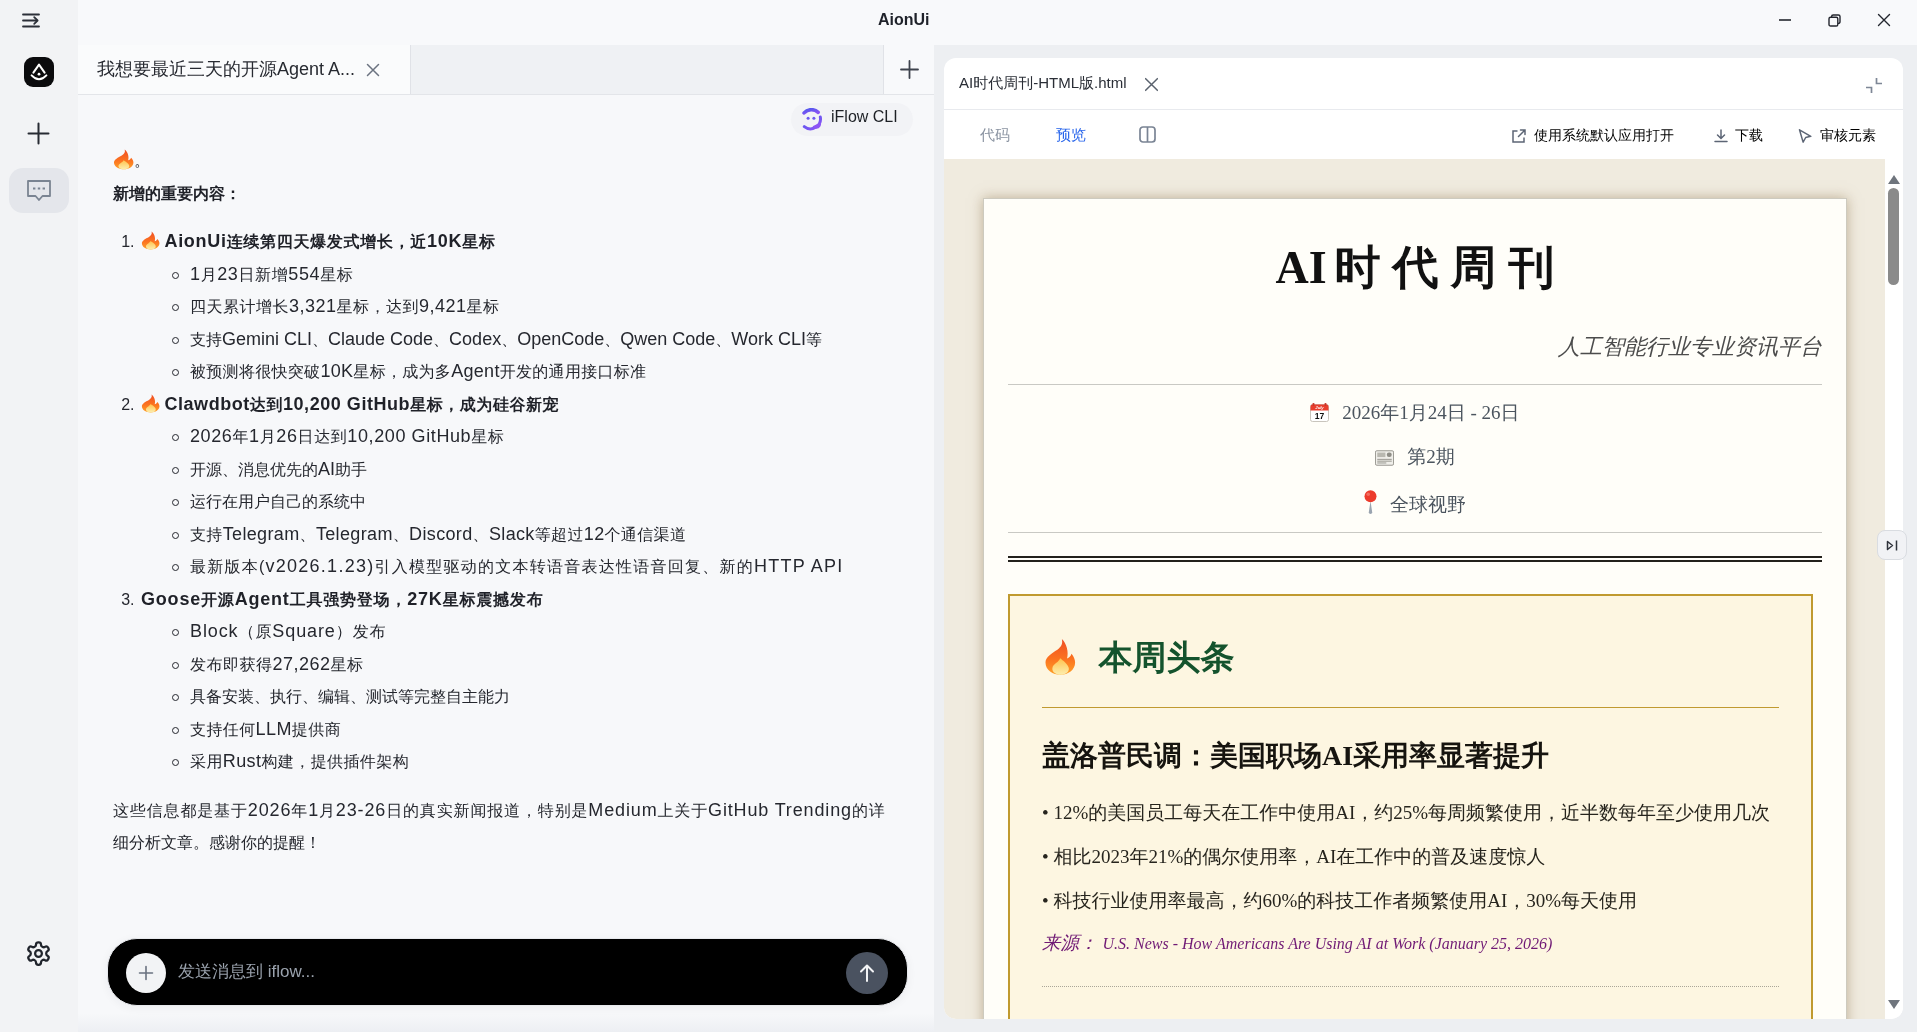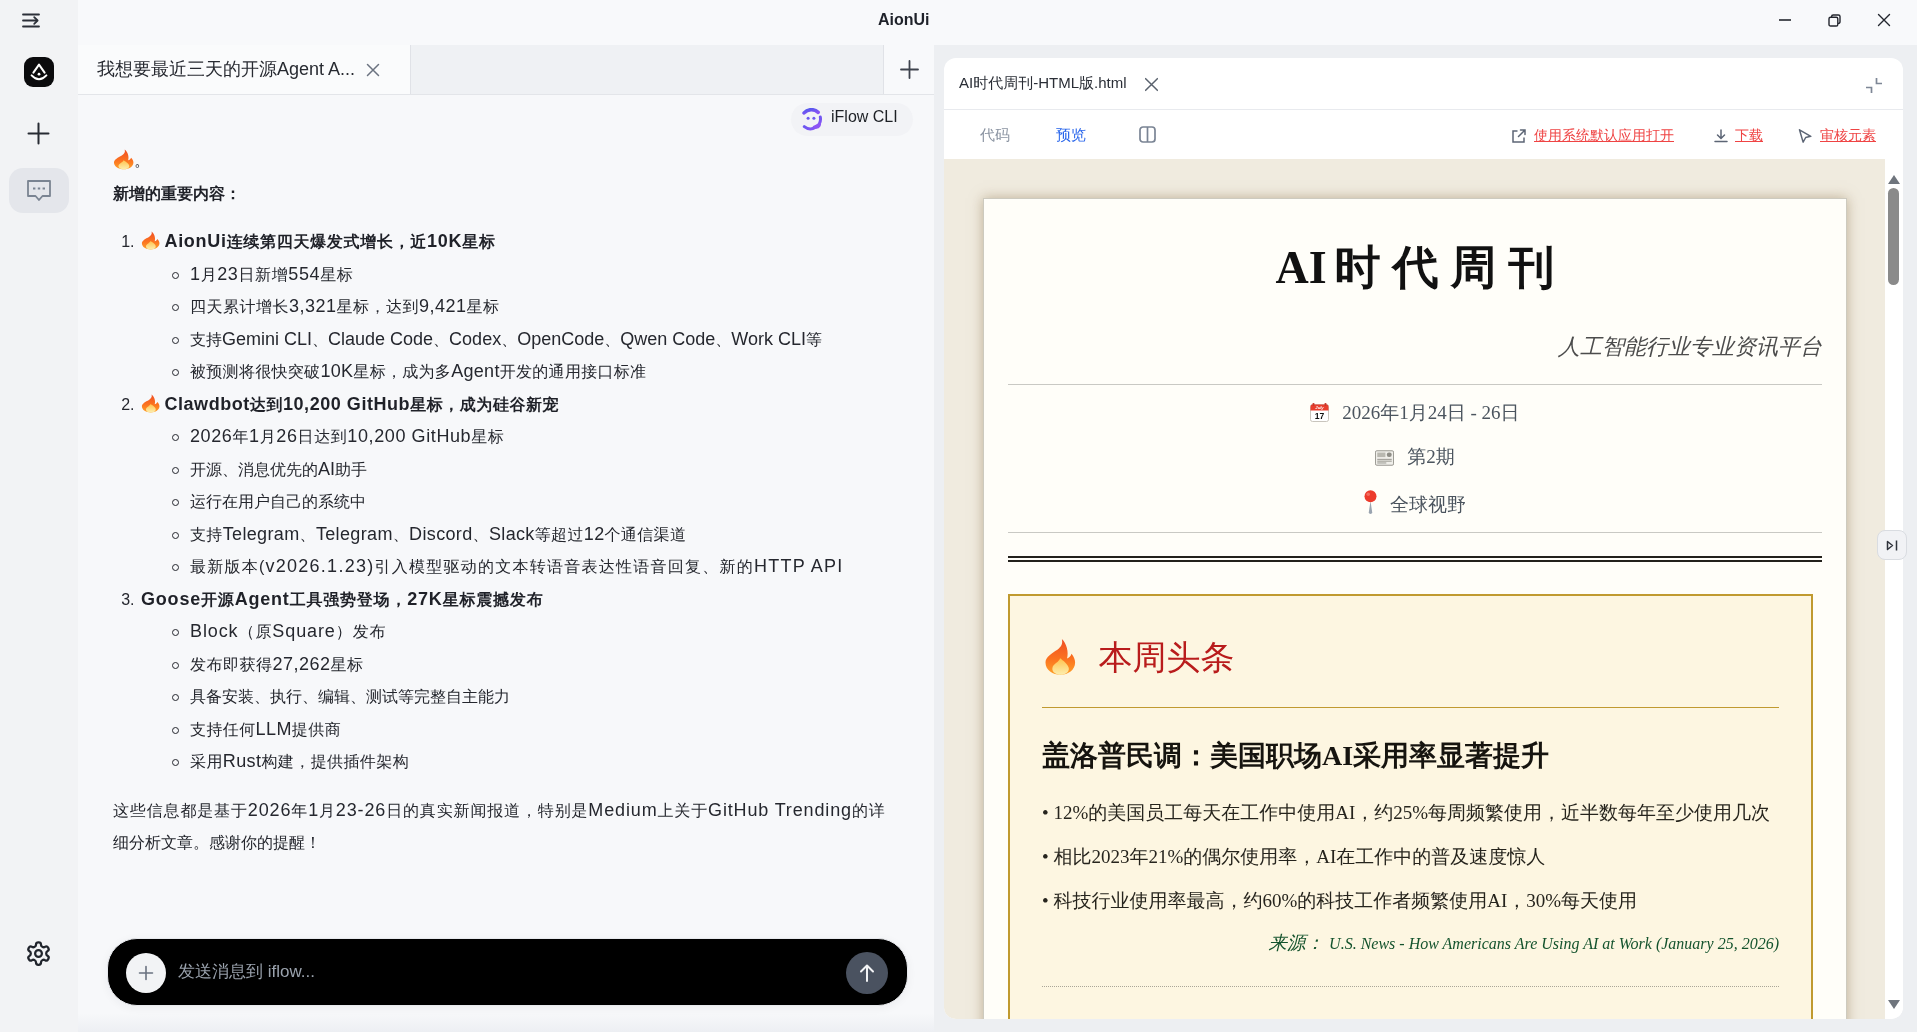--- a/index.html
+++ b/index.html
@@ -43,21 +43,21 @@
 
   
   #right { left:934px; top:45px; width:983px; height:987px; background:#edeff2; }
   #card { left:10px; top:13px; width:959px; height:961px; background:#fff; border-radius:12px; overflow:hidden; }
   #cardtabs { left:0; top:0; width:959px; height:52px; border-bottom:1px solid #e8eaee; }
   #cardtabs .label { position:absolute; left:15px; top:16px; font-size:15px; color:#2a2e36; }
   #toolbar { left:0; top:52px; width:959px; height:49px; }
   .tbtab { position:absolute; top:16px; font-size:15px; }
   #tb-code { left:36px; color:#8a93a1; }
   #tb-prev { left:112px; color:#2563eb; }
-  .tbact { position:absolute; top:17px; font-size:14px; color:#ef4444;text-decoration:underline; }
+  .tbact { position:absolute; top:17px; font-size:14px; color:#000000; }
 
   #preview { left:0; top:101px; width:941px; height:860px; background:#f0ebdf; overflow:hidden; }
   #article { position:absolute; left:39px; top:39px; width:864px; height:1200px; background:#fffef9; border:1px solid #cdcabf; box-shadow:0 0 12px rgba(148,124,86,0.55); padding:0 24px; font-family:"Liberation Serif", serif; }
 
   
   #sbtrack { left:941px; top:101px; width:18px; height:860px; background:#ffffff; }
   #sbthumb { left:3px; top:29px; width:11px; height:97px; background:#8a8a8a; border-radius:6px; }
   .sbarrow { position:absolute; left:3px; width:0; height:0; border-left:6.5px solid transparent; border-right:6.5px solid transparent; }
   #sbup { top:16px; border-bottom:9px solid #6f757d; }
   #sbdown { top:841px; border-top:9px solid #6f757d; }
@@ -65,25 +65,25 @@
   #panelbtn { left:943px; top:485px; width:30px; height:30px; background:#f1f2f5; border:1px solid #d9dce1; border-radius:8px; }
 
   
   #article h1 { font-size:46px; text-align:center; color:#111; margin-top:38px; font-weight:bold; }
   #article .sub { font-size:22px; font-style:italic; text-align:right; color:#4c4c4c; margin-top:33px; }
   #article hr { border:none; border-top:1px solid #c9c9c4; }
   .meta { text-align:center; font-size:19px; color:#4b545e; }
   .meta svg { vertical-align:-3px; margin-right:8px; }
   .dbl { height:6px; border-top:2px solid #23211c; border-bottom:2px solid #23211c; }
   #hotbox { background:#fdf6e1; border:2px solid #c09a30; padding:0 32px; }
-  .h2row { color:#b91c1c; font-size:34px; font-weight:normal; border-bottom:1px solid #c09a30; }
+  .h2row { color:#14532d; font-size:34px; font-weight:bold; border-bottom:1px solid #c09a30; }
   .h2row svg { vertical-align:-5px; margin-right:14px; }
   #hotbox h3 { font-size:28px; color:#16140f; }
   .dot { font-size:19px; color:#26241d; line-height:28px; }
-  .src { font-size:18.5px; font-style:italic; color:#14532d;text-align:right; }
+  .src { font-size:18.5px; font-style:italic; color:#701a75; }
   .dashes { border-top:1px dotted #aaa698; }
 </style>
 </head>
 <body>
   <svg width="0" height="0" style="position:absolute">
     <defs>
       <linearGradient id="fg" x1="0" y1="0" x2="0" y2="1">
         <stop offset="0" stop-color="#ef4e23"></stop>
         <stop offset="0.55" stop-color="#fb7220"></stop>
         <stop offset="1" stop-color="#ffa128"></stop>

